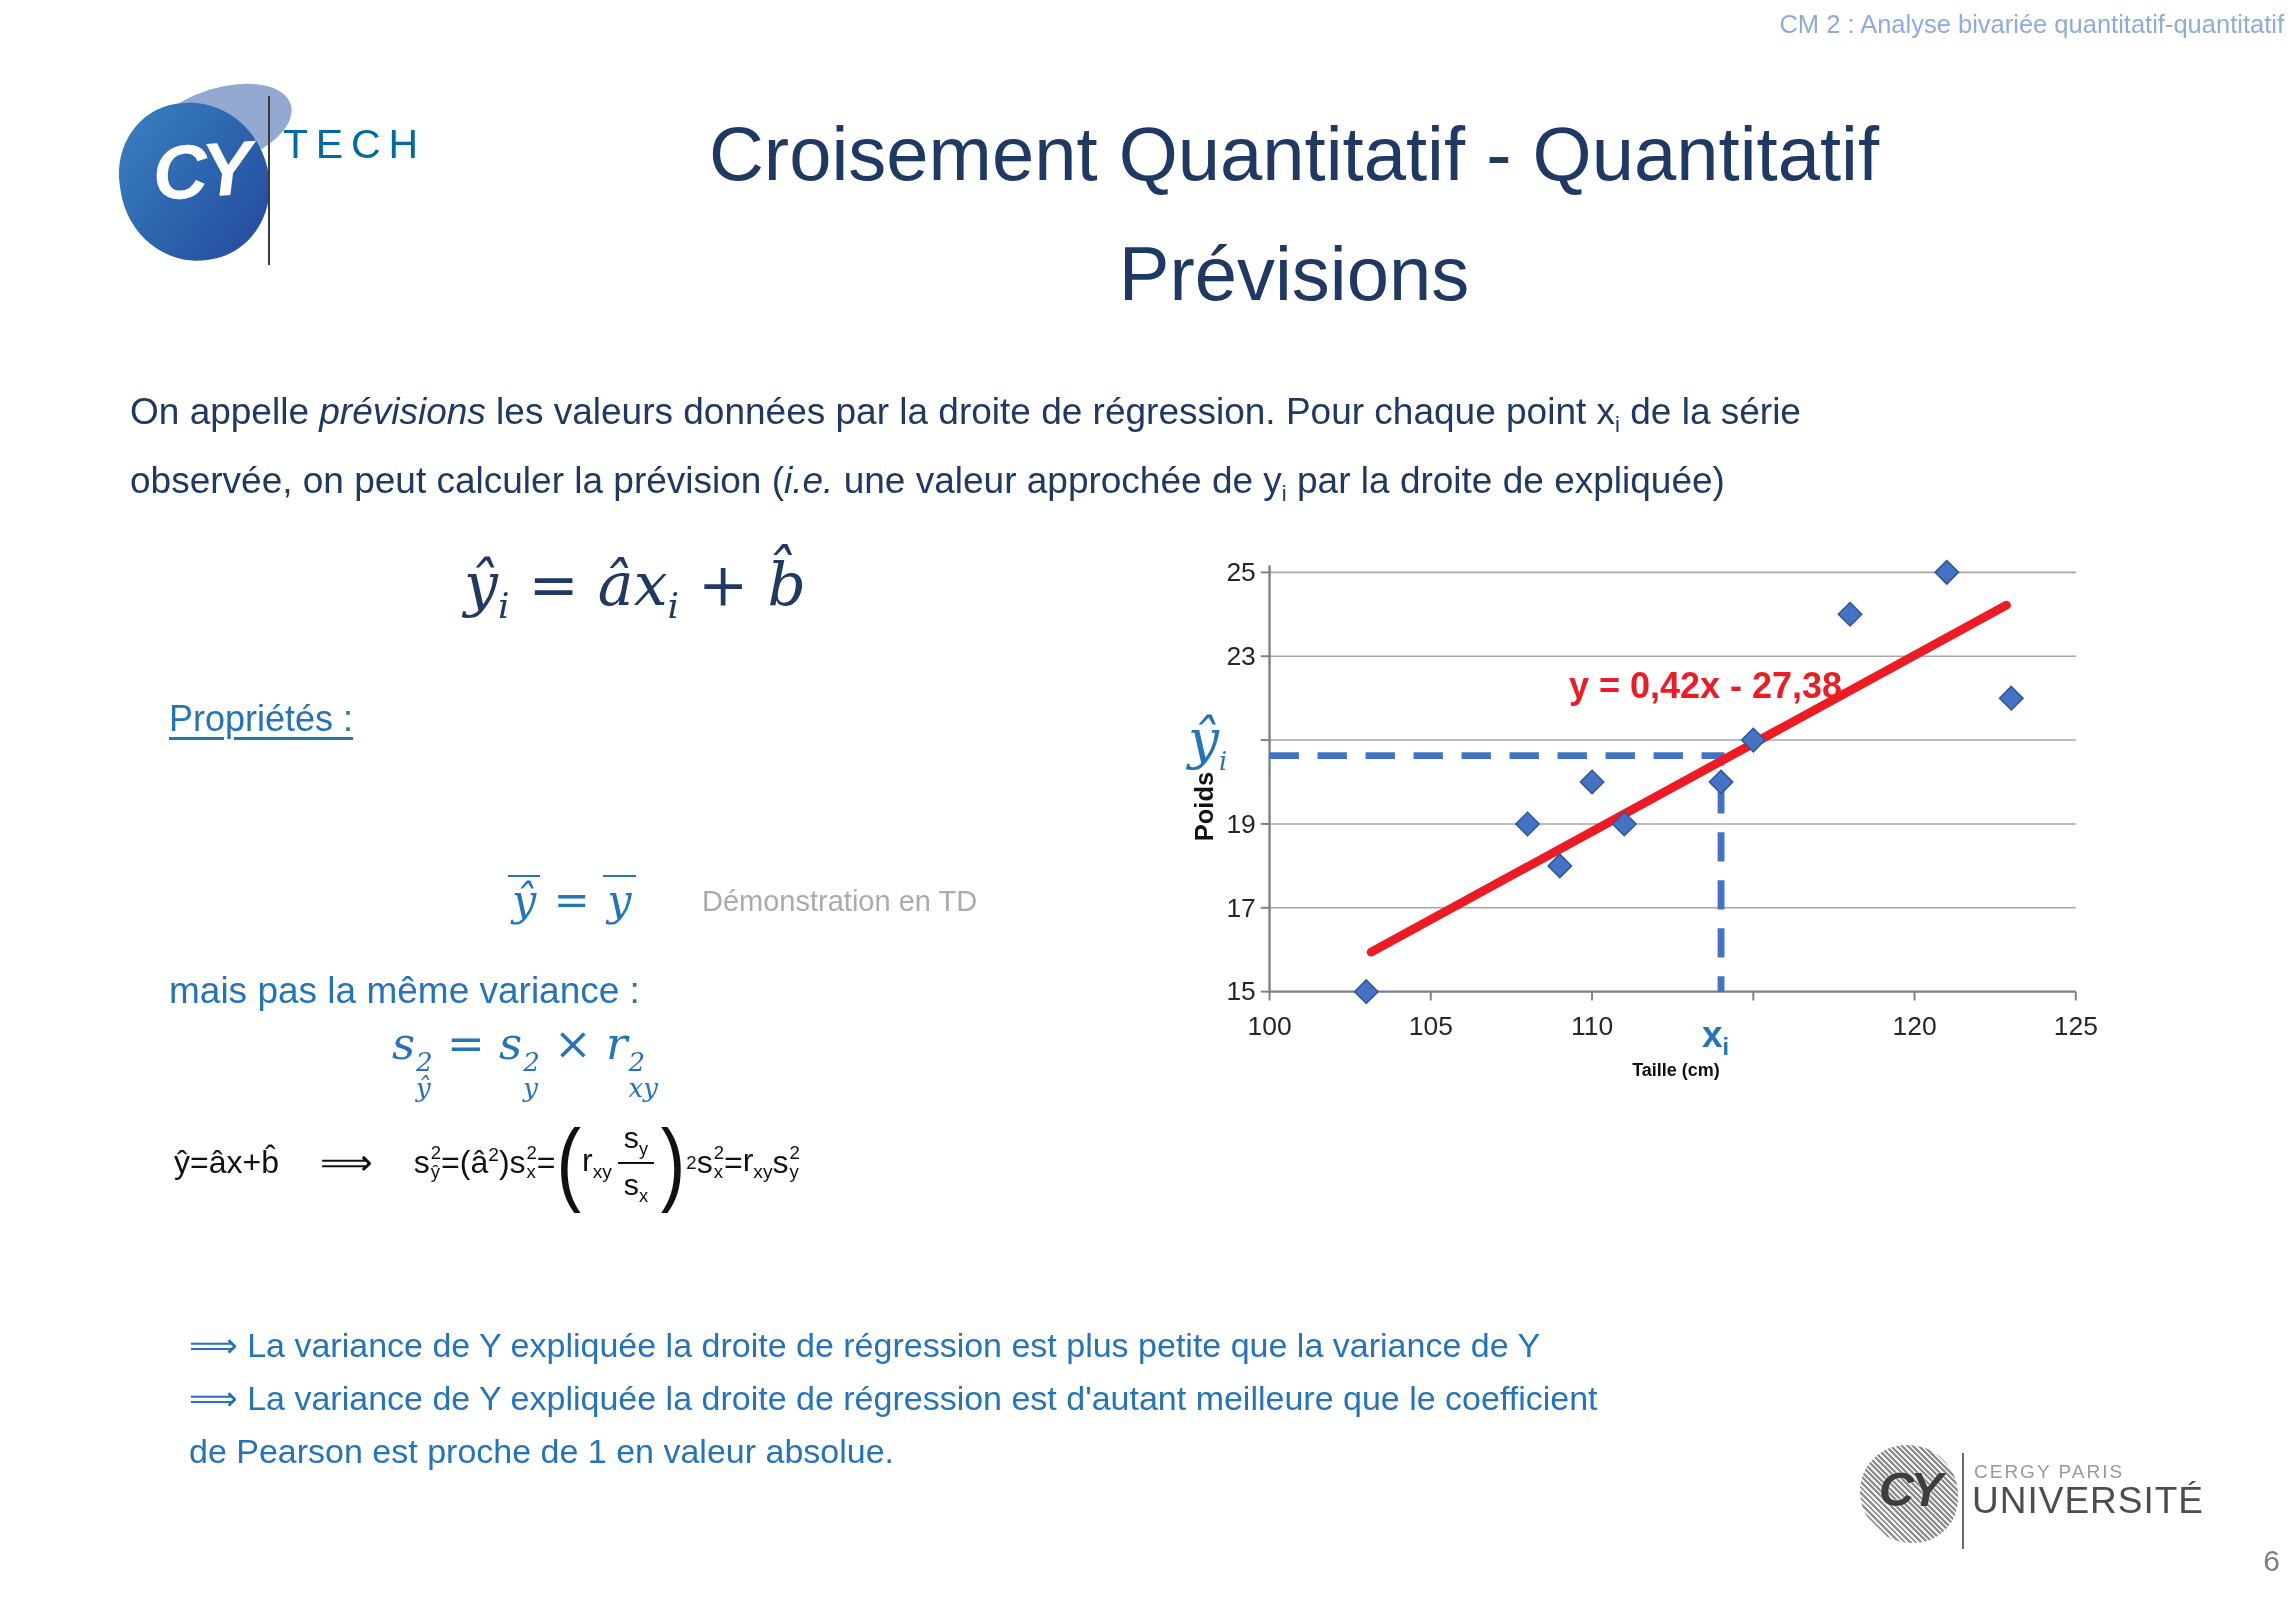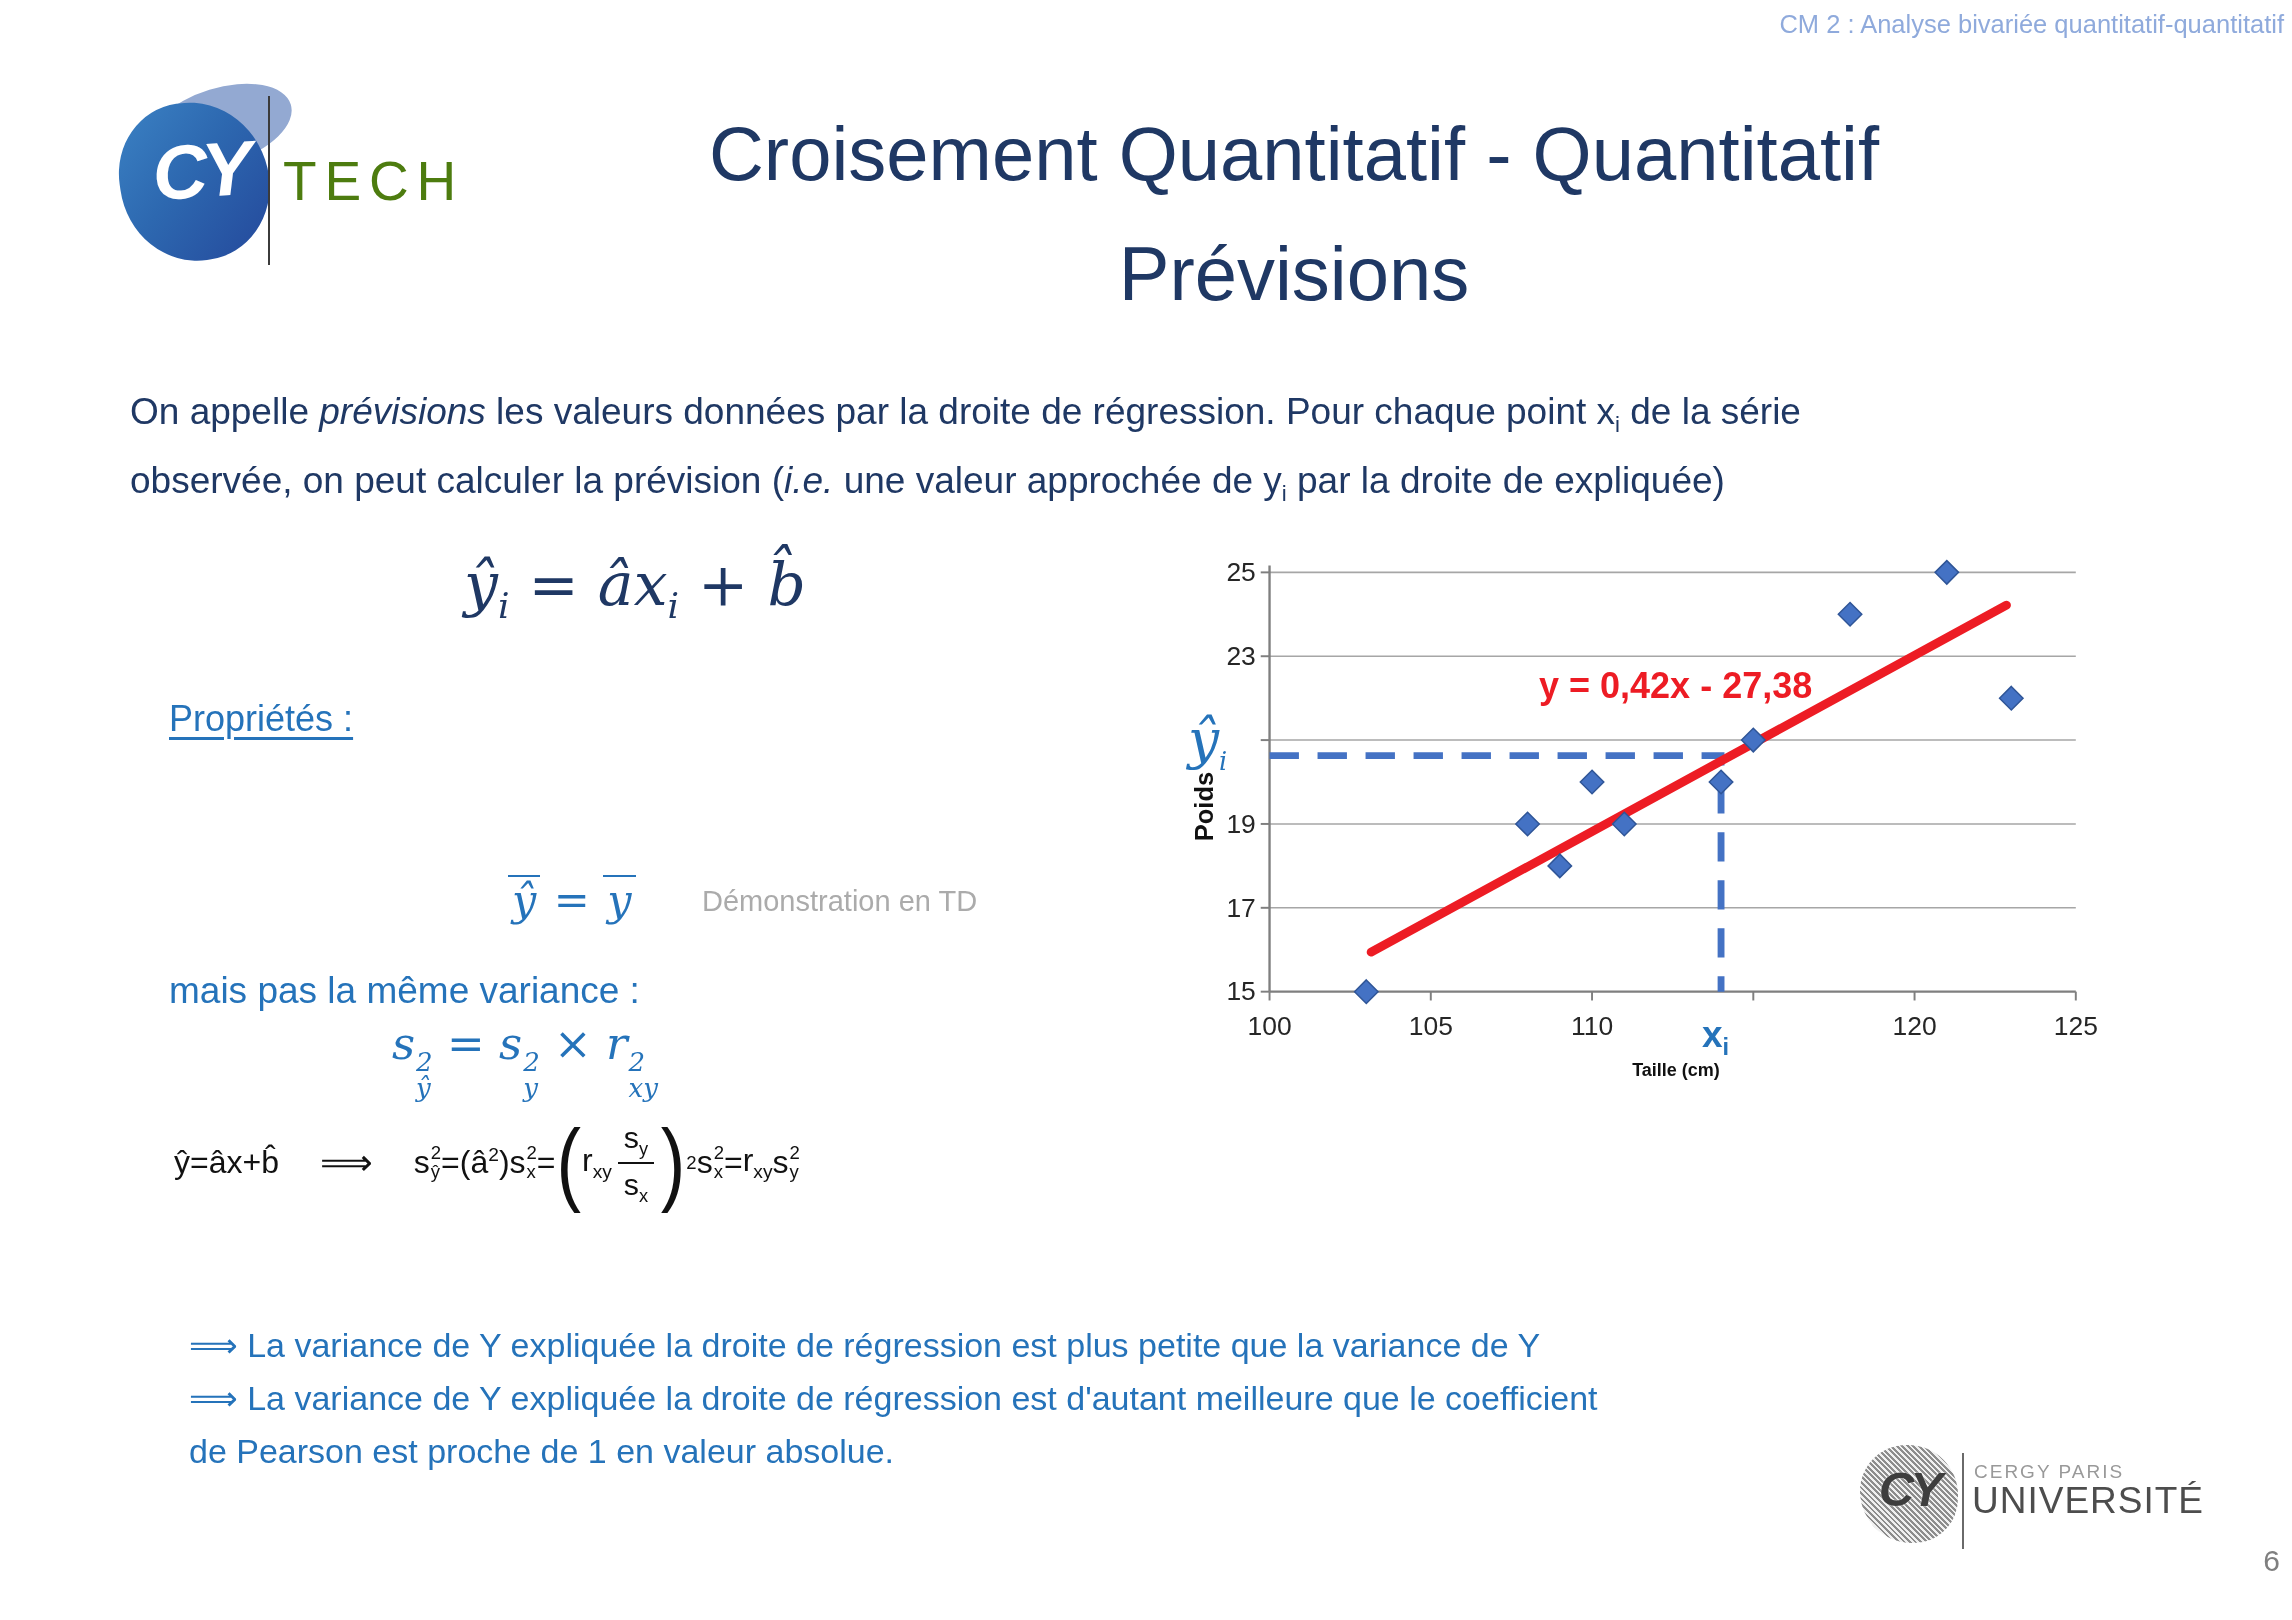--- a/index.html
+++ b/index.html
@@ -13,21 +13,21 @@
   
   .cylogo{left:118px;top:86px;width:338px;height:186px;}
   .cy-crescent{position:absolute;left:29px;top:2px;width:147px;height:76px;background:var(--crescent);
                border-radius:50%;transform:rotate(-17deg);}
   .cy-blob{position:absolute;left:2px;top:15.7px;width:149px;height:159px;
            background:linear-gradient(135deg,#3b82c4 0%,#2d68b0 45%,#24489b 100%);
            border-radius:46% 54% 48% 52%;transform:rotate(-8deg);}
   .cy-letters{position:absolute;left:17.6px;top:41px;width:127px;text-align:center;color:#fff;
               font-style:italic;font-weight:900;font-size:76px;letter-spacing:-5.9px;transform:rotate(-4deg);}
   .cy-divider{position:absolute;left:150px;top:9.8px;width:2px;height:169px;background:#3b3b3b;}
-  .cy-tech{position:absolute;left:165px;top:63px;font-size:55px;letter-spacing:7.8px;color:#4d7c0f;}
+  .cy-tech{position:absolute;left:165px;top:35px;font-size:41px;letter-spacing:7.8px;color:#0369a1;}
 
   
   .title{left:412px;top:94px;width:1764px;text-align:center;color:var(--navy);font-size:76px;line-height:120px;}
 
   
   .intro{left:130px;top:384px;width:2088px;font-size:37px;line-height:56px;color:var(--navy);}
   .it{font-style:italic;}
   sub{font-size:0.6em;}
   sup{font-size:0.6em;}
 
@@ -57,21 +57,21 @@
             vertical-align:middle;font-style:normal;margin:0 1px;}
   .hisup{font-size:0.58em;vertical-align:2.0em;}
   .obar{display:inline-block;border-top:2.9px solid currentColor;line-height:1.05;padding:1px 3.9px 0;}
 
   
   .conclusions{left:189px;top:1319px;width:1754px;font-size:34px;line-height:53px;color:var(--blue);}
 
   
   .chart{left:1186px;top:542px;width:990px;height:578px;}
   .chart svg text{font-family:"Liberation Sans","DejaVu Sans",sans-serif;}
-  .chart-eq{position:absolute;left:353px;top:123px;width:333px;
+  .chart-eq{position:absolute;left:353px;top:123px;width:333px;text-align:center;
             font-size:36px;font-weight:bold;color:var(--red);}
   .yhat-annot{position:absolute;left:2px;top:165px;font-size:55px;color:var(--blue);}
   .yhat-annot sub{font-size:25.5px;}
   .xi-annot{position:absolute;left:516px;top:472px;font-size:37px;font-weight:bold;color:var(--blue);}
   .xi-annot sub{font-size:23.5px;}
   .ylab{position:absolute;left:-41px;top:250px;width:118px;text-align:center;font-size:25.5px;
         font-weight:bold;color:#111;transform:rotate(-90deg);}
   .xlab{position:absolute;left:343px;top:518px;width:294px;text-align:center;font-size:18px;
         font-weight:bold;color:#111;}
 

